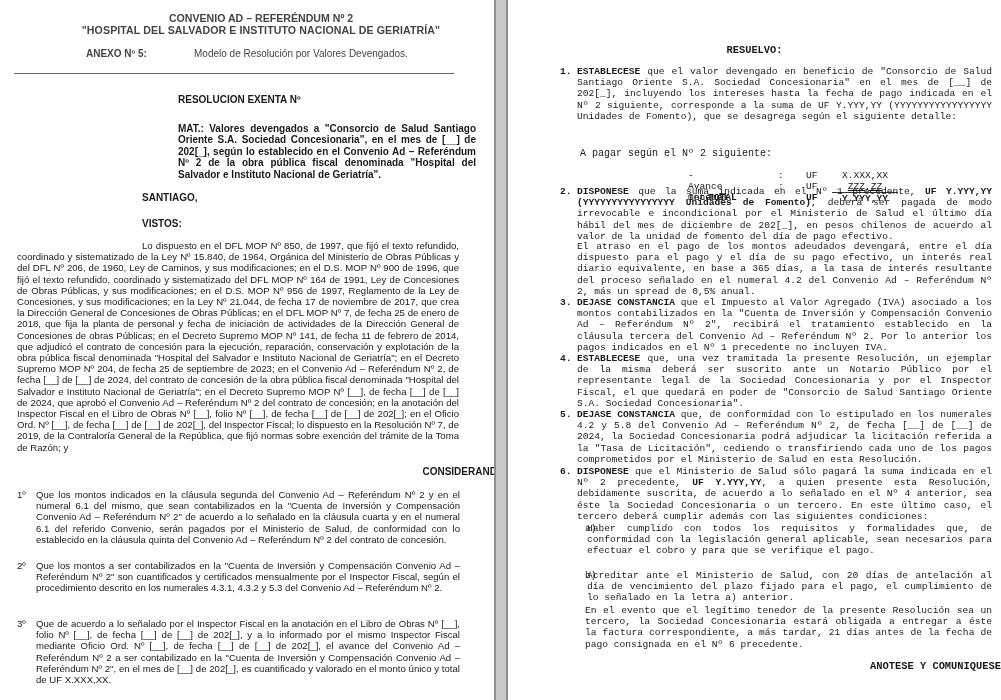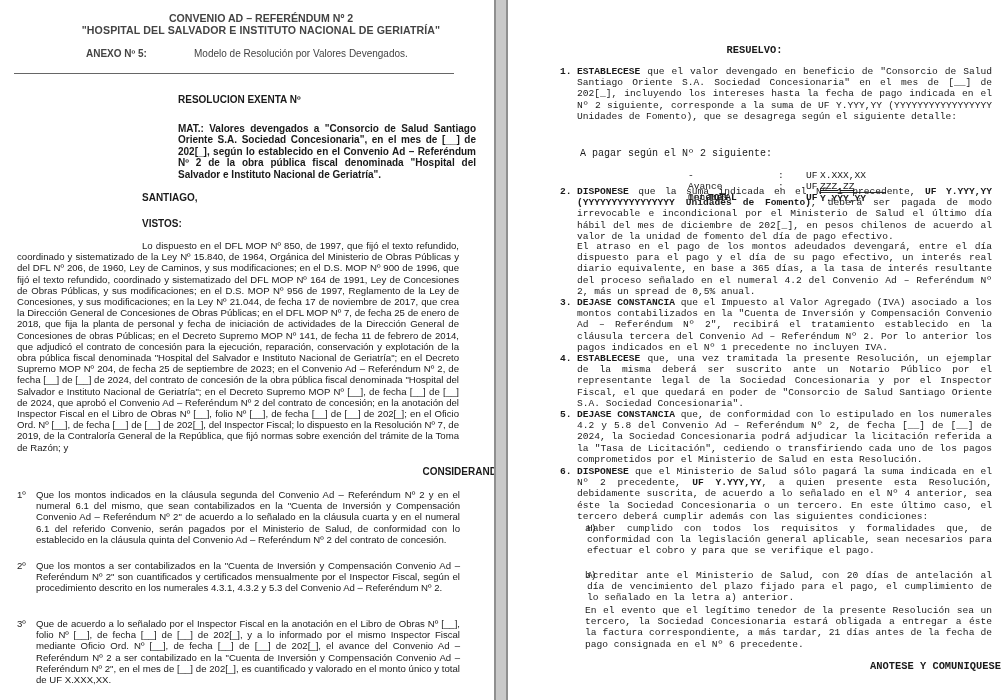--- a/index.html
+++ b/index.html
@@ -37,21 +37,21 @@
   .r-item { left: 52px; width: 432px; }
   .r-num { position: absolute; left: 0; top: 0; font-weight: bold; }
   .r-body { margin-left: 17px; }
   .plain { left: 69px; width: 415px; }
   .apagar { top: 148px; left: 72px; font-size: 10px; text-align: center; }
   .amounts { top: 170px; left: 180px; font-size: 9.6px; line-height: 11px; }
   .amt-row { position: relative; height: 11px; }
   .amt-label { position: absolute; left: 0; }
   .amt-colon { position: absolute; left: 90px; }
   .amt-uf { position: absolute; left: 118px; }
-  .amt-val { position: absolute; left: 132px; width: 66px; text-align: left; }
+  .amt-val { position: absolute; left: 144px; width: 66px; text-align: center; }
   .amt-total { font-weight: bold; }
   .amt-total .amt-label { left: 20px; }
   .amt-total .amt-val { border-top: 1px solid #333; }
   .sub-item { left: 77px; width: 407px; }
   .sub-letter { position: absolute; left: 0; top: 0; }
   .sub-body { margin-left: 2px; }
   .closing { top: 660px; left: 0; width: 493px; text-align: right; font-weight: bold; font-size: 10.4px; }
 </style>
 </head>
 <body>

